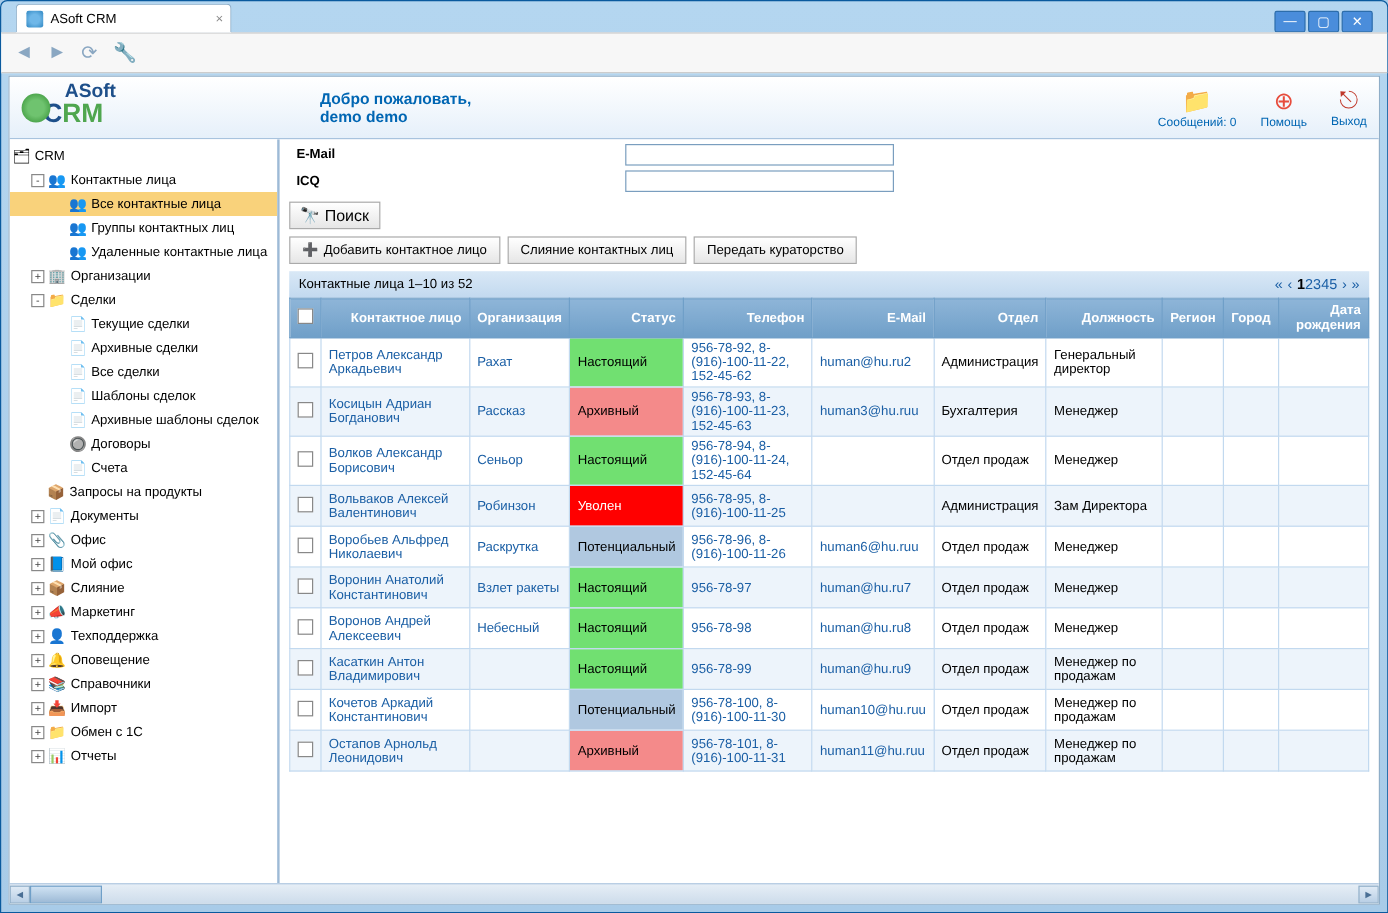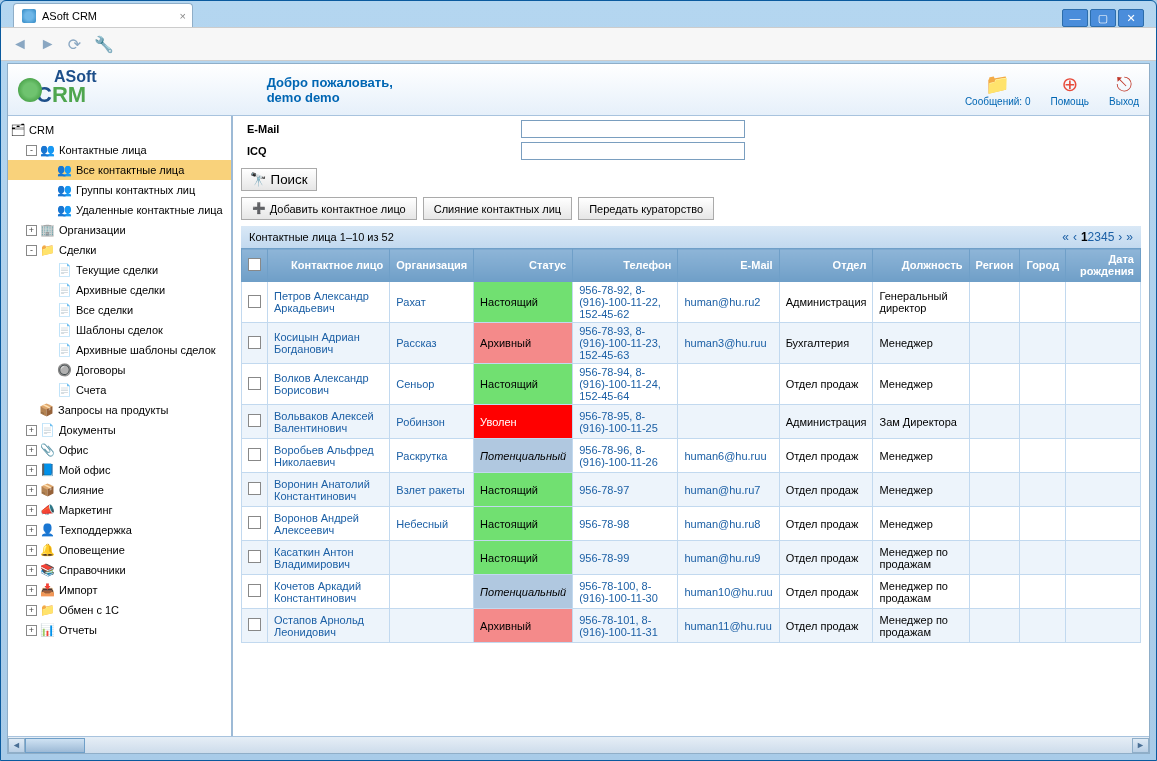--- a/index.html
+++ b/index.html
@@ -53,21 +53,21 @@
 .data-table th { background: linear-gradient(to bottom,#8eb5d8,#6f9fc8); color: #fff; font-weight: bold; text-align: right; padding: 4px 6px; border: 1px solid #6f9fc8; }
 .data-table td { border: 1px solid #c2d9ef; padding: 2px 6px; vertical-align: middle; height: 34px; }
 .data-table tbody tr:nth-child(odd) { background: #fff; }
 .data-table tbody tr:nth-child(even) { background: #edf4fb; }
 .data-table a { color: #1b5fa5; text-decoration: none; }
 .status-cell { padding: 0 !important; }
 .status-cell div { height: 100%; display: flex; align-items: center; padding: 0 6px; }
 .st-now { background: #71e071; }
 .st-arch { background: #f48a8a; }
 .st-fired { background: #ff0000; color: #fff; }
-.st-pot { background: #b0c8e0; font-style: italic; }
+.st-pot { background: #b0c8e0; }
 .hscroll { height: 17px; background: linear-gradient(to bottom,#e6eef6,#cddceb); border-top: 1px solid #a8c3de; display: flex; align-items: center; }
 .hscroll .arrow { width: 17px; height: 15px; background: linear-gradient(to bottom,#dfeaf5,#b9cfe5); border: 1px solid #8faec8; text-align: center; font-size: 9px; line-height: 13px; color: #4a6f95; cursor: pointer; }
 .hscroll .thumb { width: 60px; height: 15px; background: linear-gradient(to bottom,#cfe2f3,#9dbad6); border: 1px solid #6f9fc8; margin-left: 0; cursor: pointer; }
 .hscroll .track { flex: 1; }
 .checkbox { width: 13px; height: 13px; border: 1px solid #888; background: #fff; display: inline-block; }
 </style>
 </head>
 <body>
 
 <div class="chrome-window">

